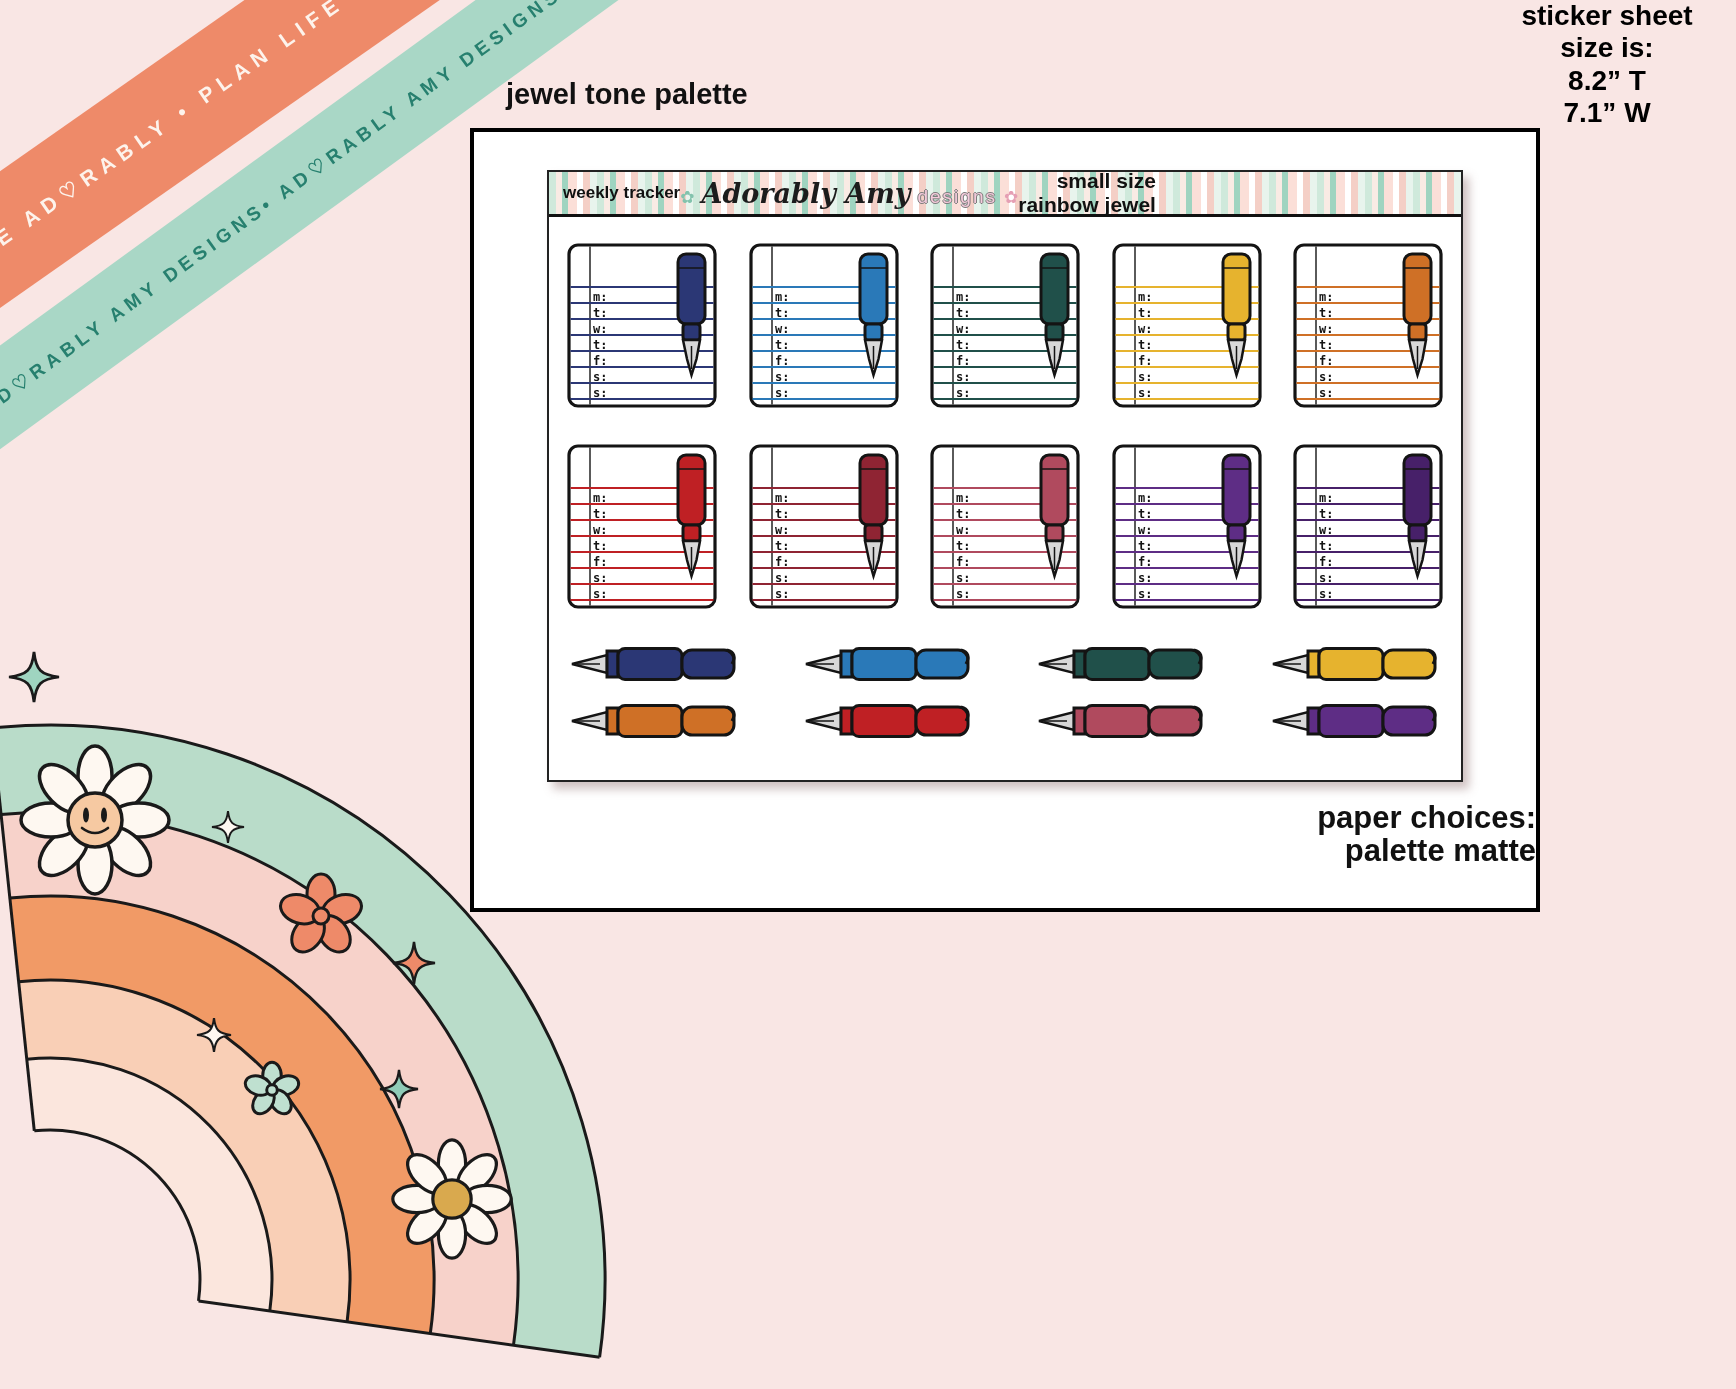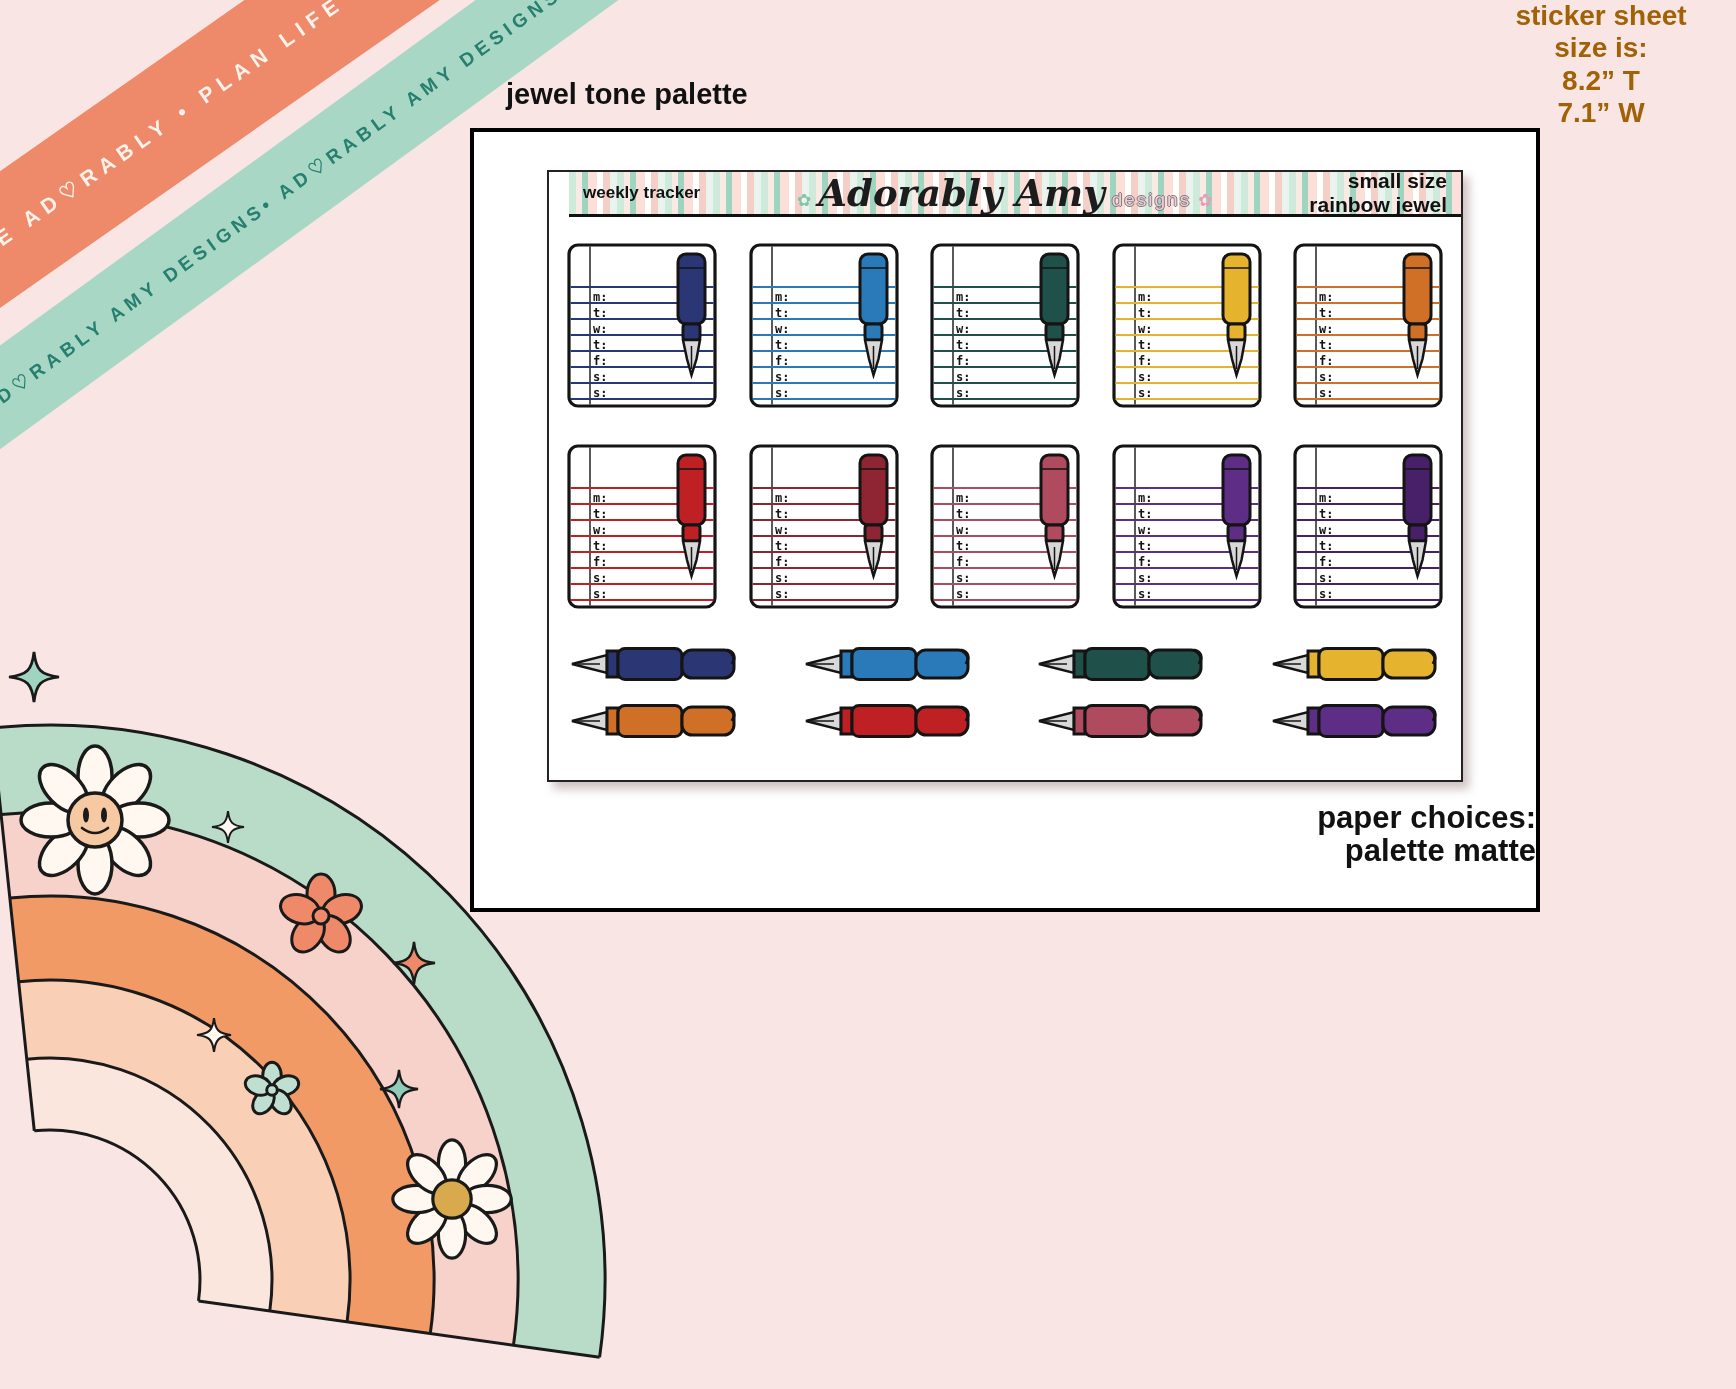--- a/index.html
+++ b/index.html
@@ -10,42 +10,42 @@
   
   .tape { position:absolute; z-index:1; display:flex; align-items:center; justify-content:center;
           font-weight:700; white-space:nowrap; }
   .tape-orange { width:780px; height:112px; left:-205px; top:54px; transform:rotate(-35deg);
                  font-size:21px; letter-spacing:7px; }
   .tape-mint   { width:990px; height:84px;  left:-215px; top:152px; transform:rotate(-36deg);
                  font-size:19px; letter-spacing:5px; }
 
   
   .jewel-label { position:absolute; left:478px; top:78px; font-size:29px; font-weight:700; color:#111; z-index:2;margin-left:28px; }
-  .size-note   { position:absolute; top:0px; right:13px; width:244px; text-align:center;
-                 font-size:28px; font-weight:700; color:#a16207; line-height:1.16; z-index:2; }
+  .size-note   { position:absolute; top:0px; right:7px; width:244px; text-align:center;
+                 font-size:28px; font-weight:700; color:#000000; line-height:1.16; z-index:2; }
 
   
   .main-box { position:absolute; left:470px; top:128px; width:1062px; height:776px;
               background:#fff; border:4px solid #000; z-index:2; }
 
   .sheet { width:912px; height:608px; margin:38px auto 0; background:#fff;
            border:2px solid #222; box-shadow:6px 7px 9px rgba(135,100,100,.4); overflow:hidden; }
 
   .sheet-header { height:45px; box-sizing:border-box; border-bottom:3px solid #111;
-    display:flex; align-items:center; justify-content:space-between; padding:0 14px;
+    display:flex; align-items:center; padding:0 14px;
     background:repeating-linear-gradient(90deg,
       #cfe9db 0 7px, #f9ebe4 7px 13px, #9fd4c0 13px 19px, #fbdfd8 19px 28px,
-      #ffffff 28px 34px, #f4cfc6 34px 41px, #e8f4ed 41px 48px);margin-left:20px; }
+      #ffffff 28px 34px, #f4cfc6 34px 41px, #e8f4ed 41px 48px); }
 
   .sh-left  { font-size:17px; font-weight:700; color:#111; }
   .sh-center{ display:flex; align-items:baseline; gap:7px; }
   .flower-glyph { font-size:17px; color:#e59fb4; }
   .flower-glyph.mint { color:#83c3ad; }
   .brand-script { font-family:"DejaVu Serif", serif; font-style:italic; font-weight:700;
-                  font-size:37px; color:#1c1c1c; }
+                  font-size:27px; color:#1c1c1c; }
   .brand-sub { font-size:19px; font-weight:400; letter-spacing:2px; color:#f5cbdc;
                text-shadow:1px 0 0 #7c7c7c, -1px 0 0 #7c7c7c, 0 1px 0 #7c7c7c, 0 -1px 0 #7c7c7c; }
   .sh-right { font-size:21px; font-weight:700; text-align:right; line-height:1.12; color:#111; }
 
   .sheet-body { padding:26px 18px 0; }
   .tracker-grid { display:grid; grid-template-columns:repeat(5,150px); justify-content:space-between; row-gap:36px; }
   .pen-grid { display:grid; grid-template-columns:repeat(4,175px); justify-content:space-between;
               row-gap:15px; margin-top:34px; align-items:center; }
 
   .paper-note { margin-top:20px; text-align:right; font-size:31px; font-weight:700;

